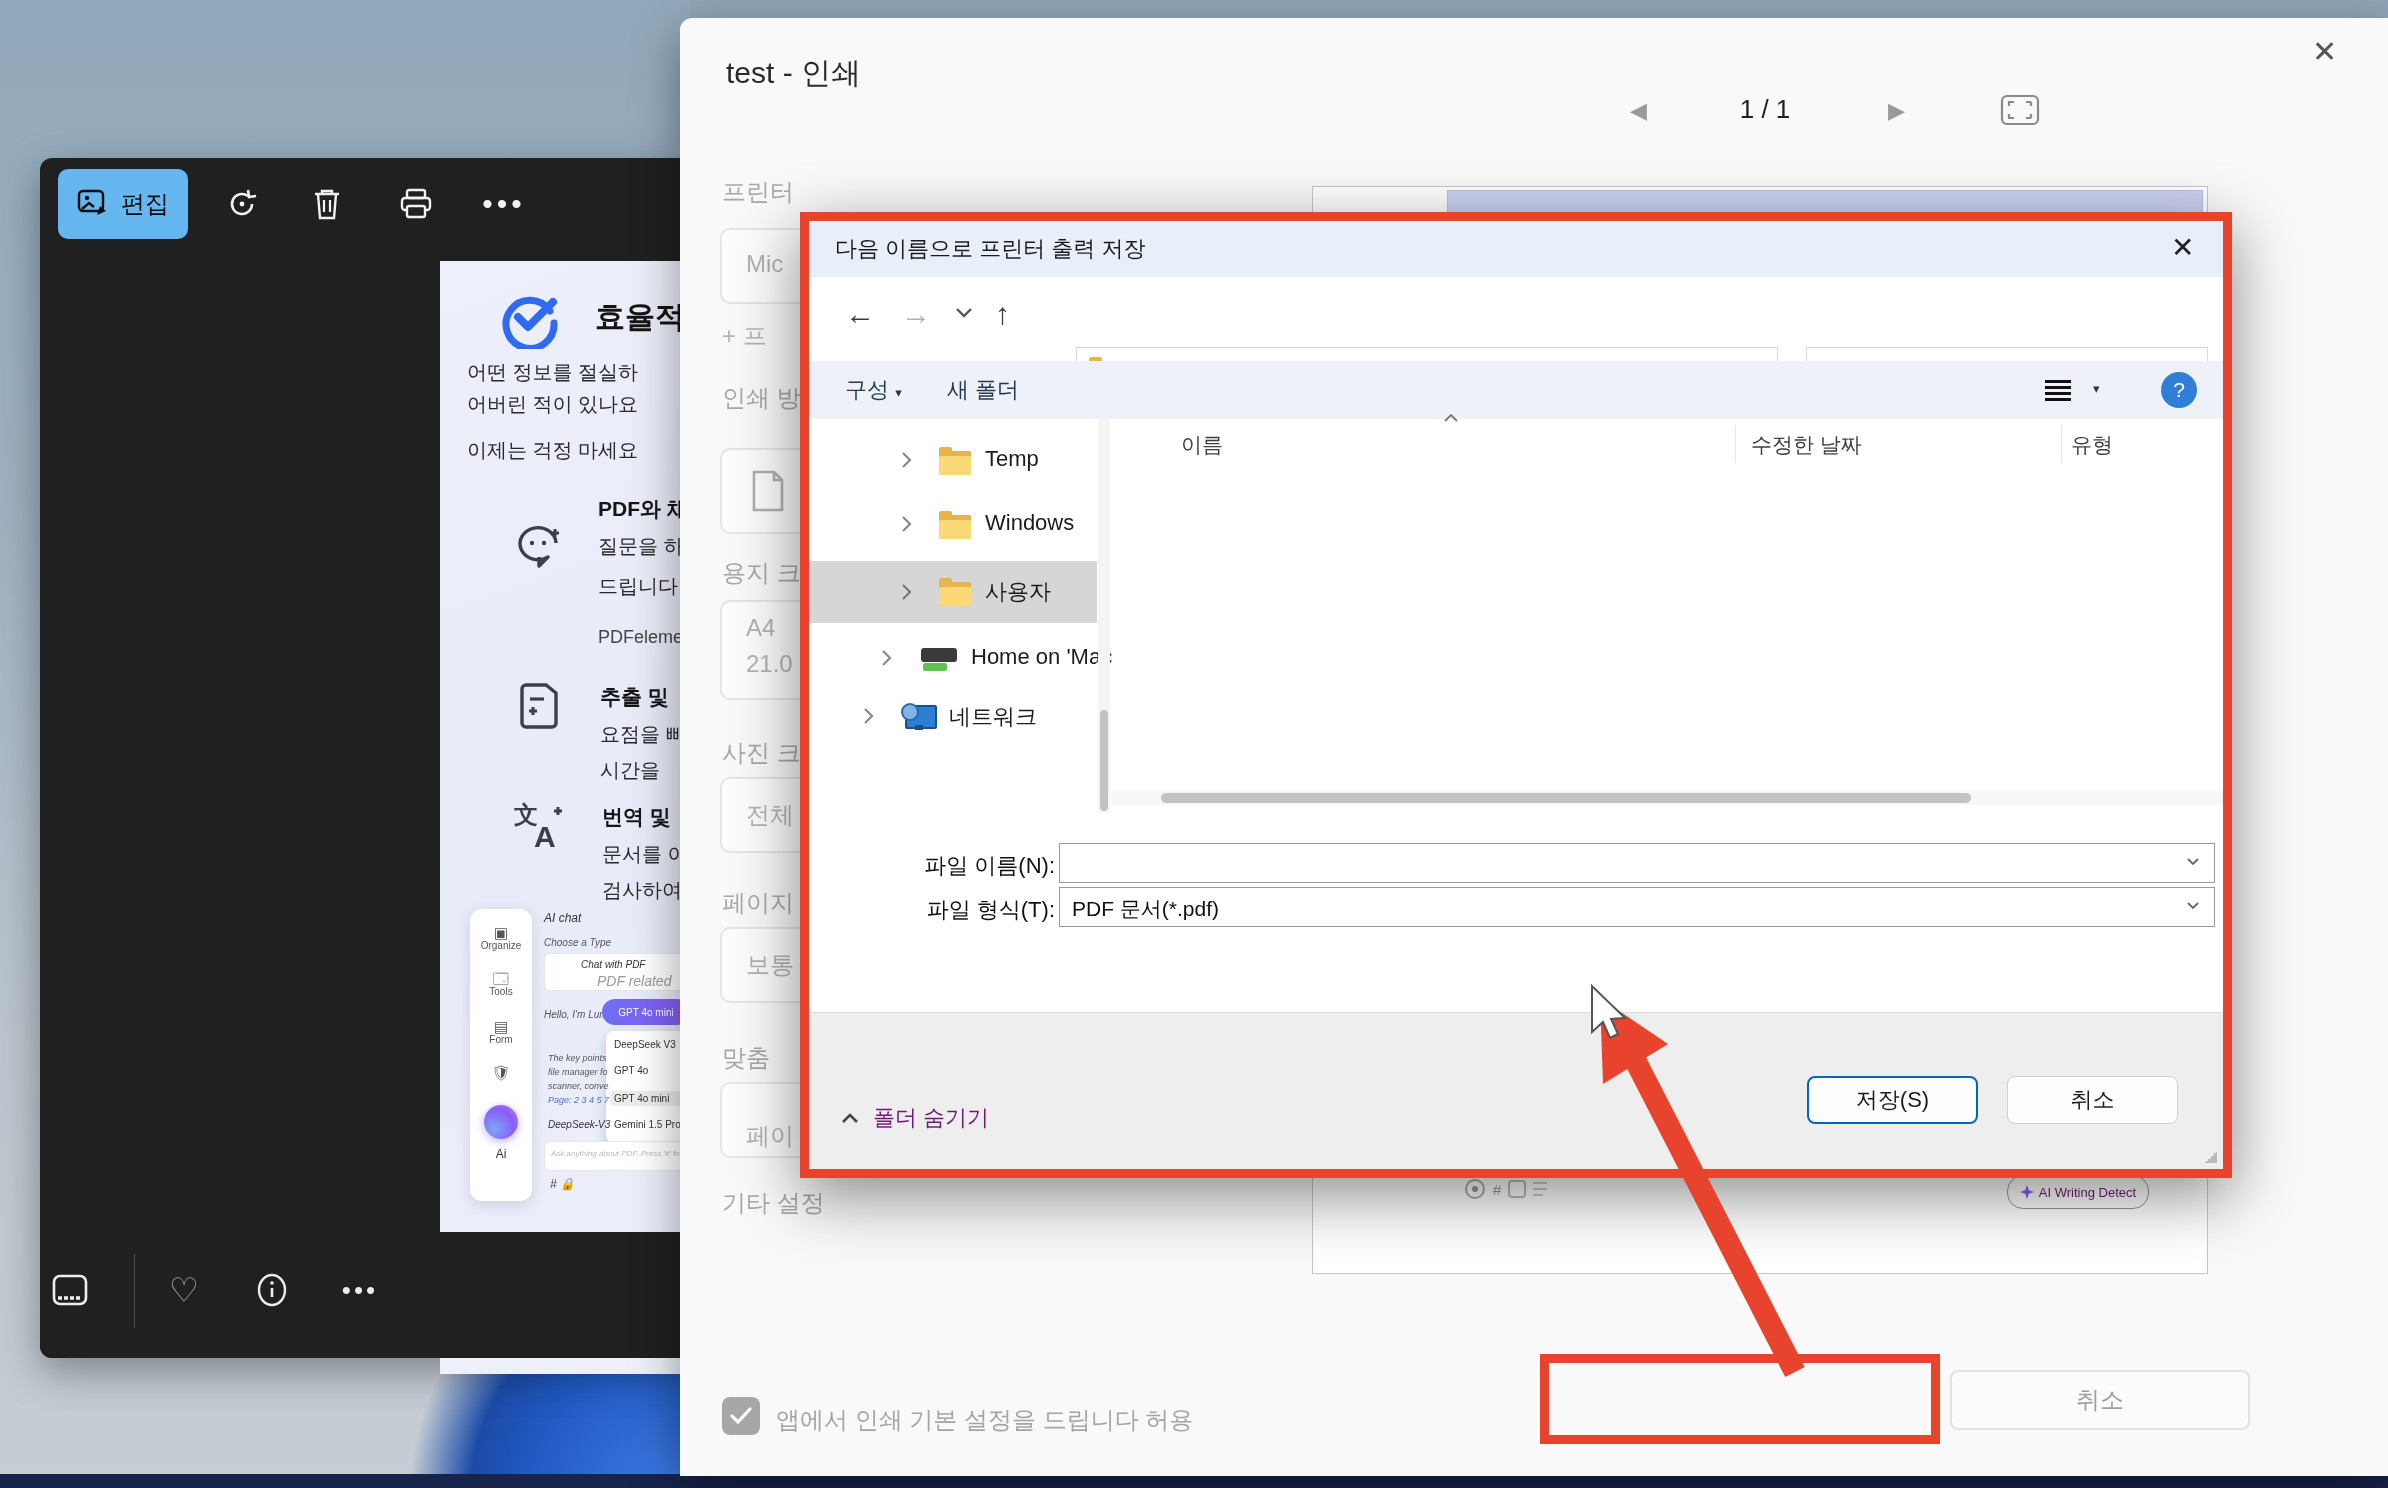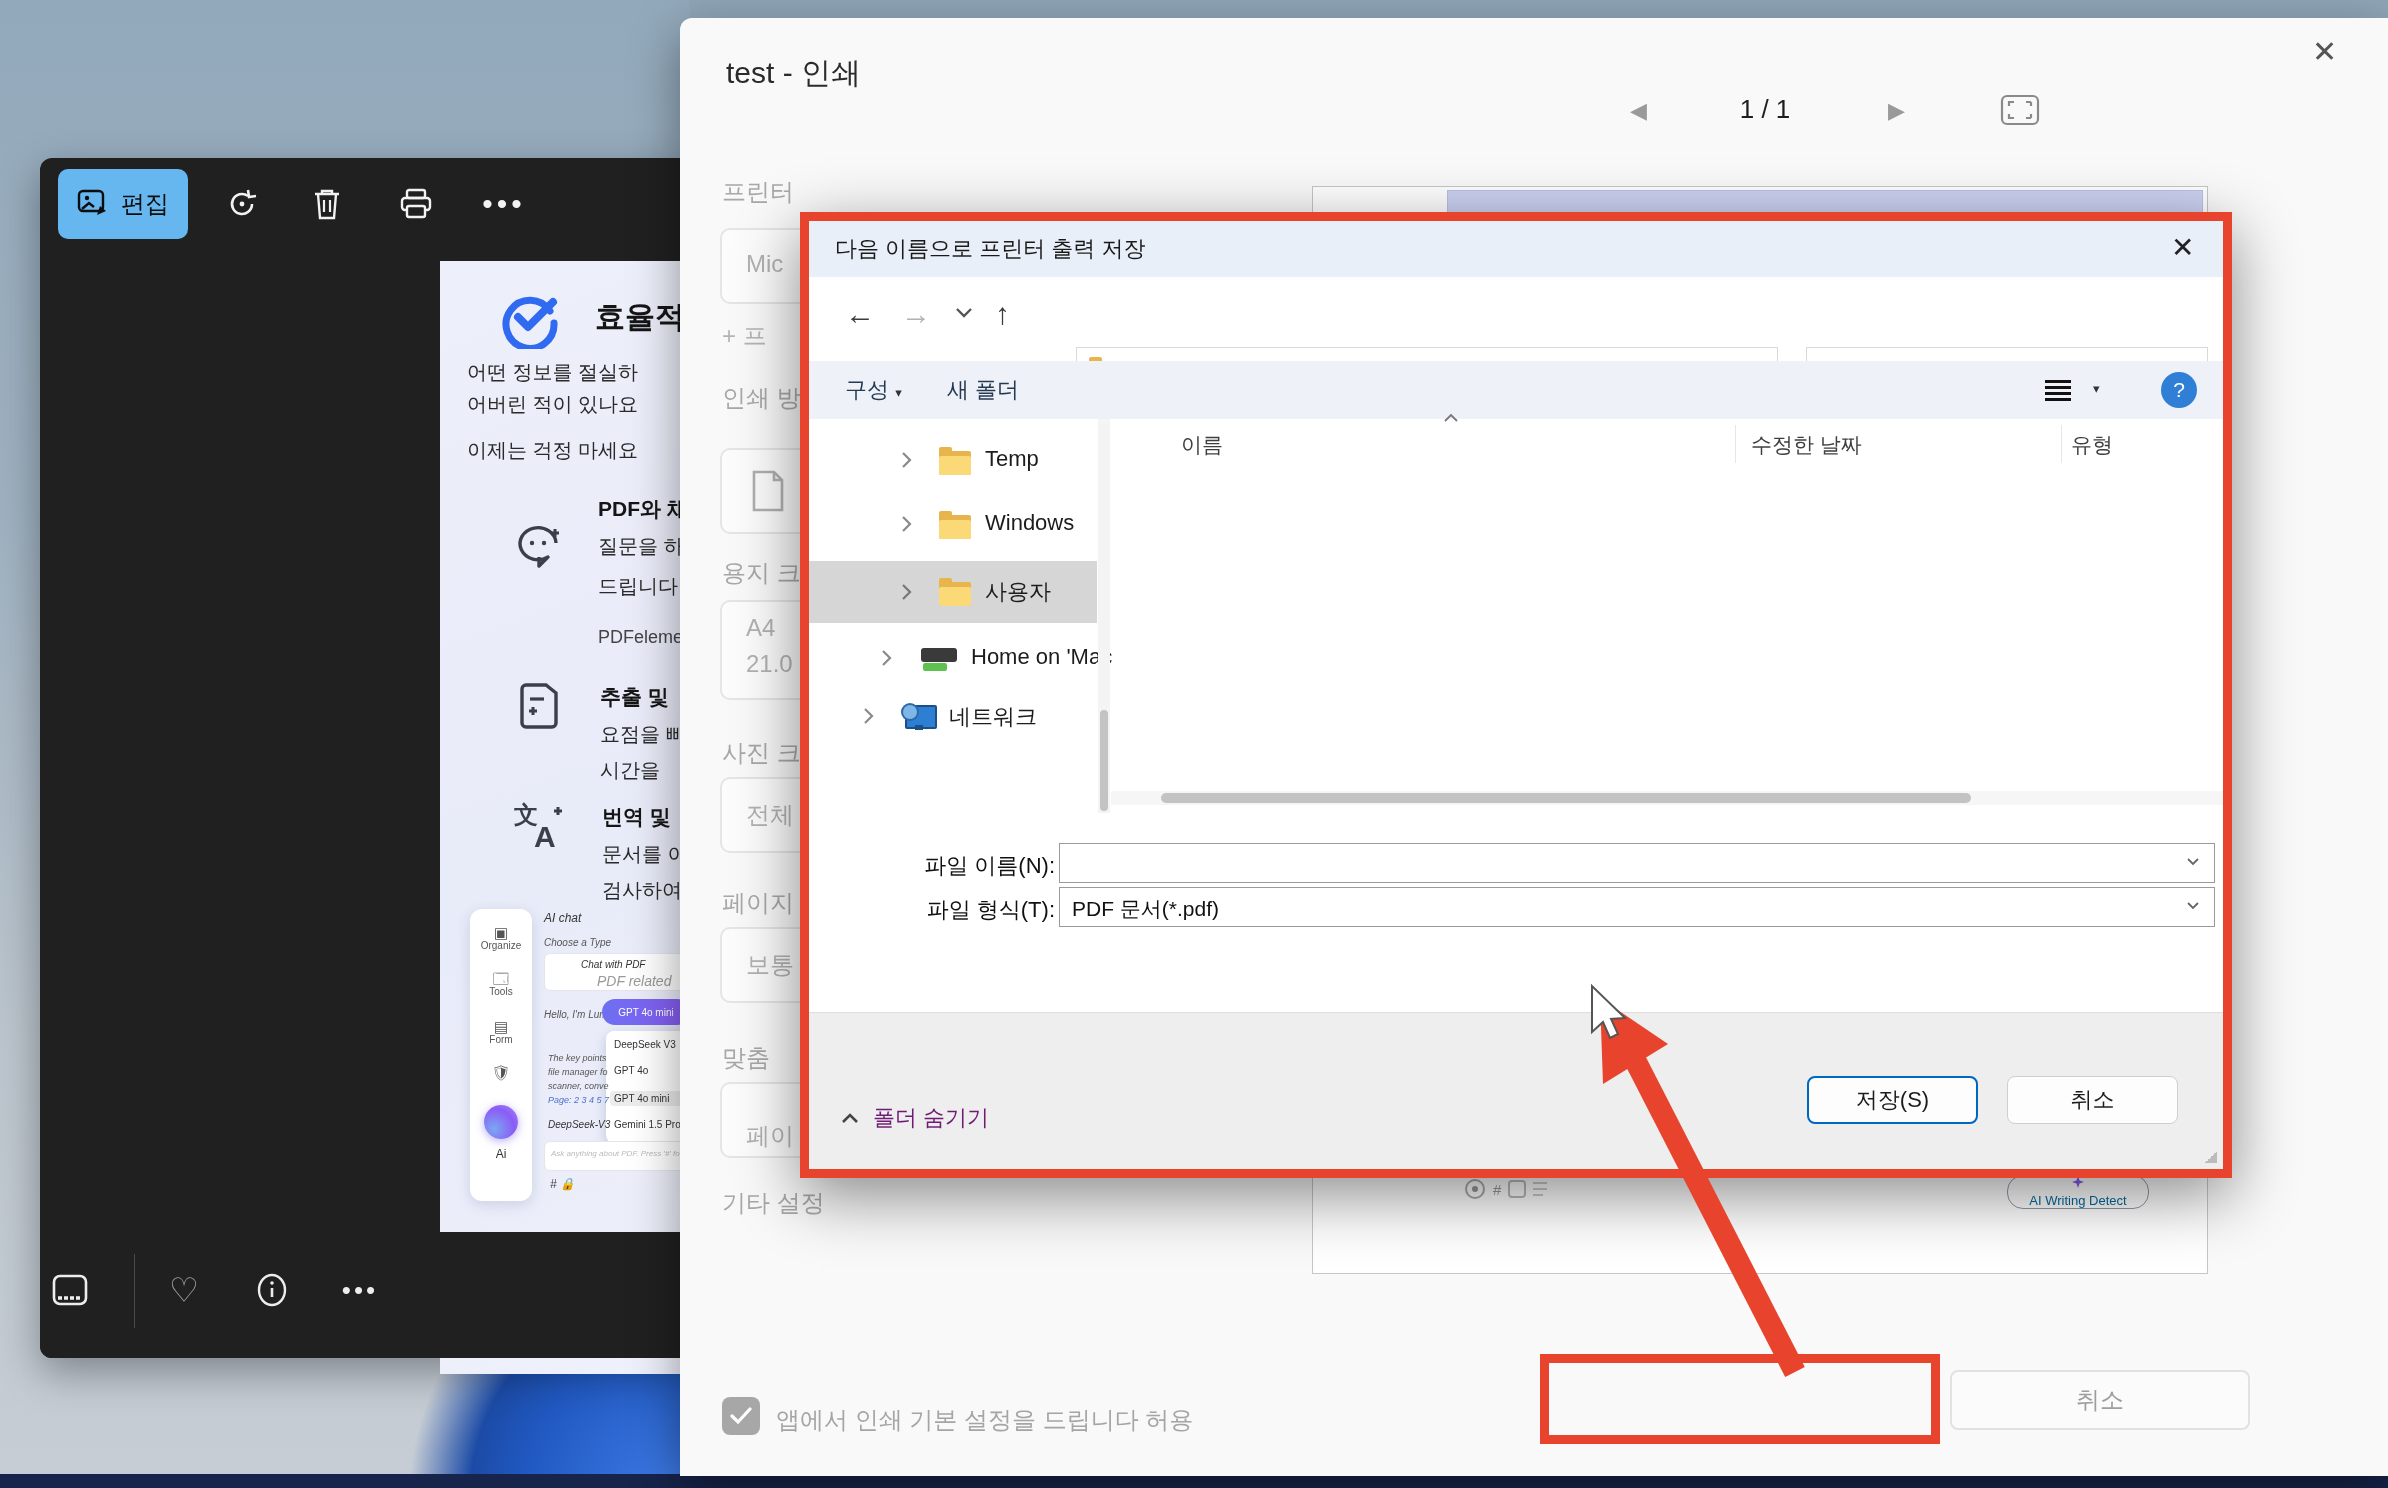--- a/index.html
+++ b/index.html
@@ -57,21 +57,21 @@
   .pd-title{position:absolute;left:46px;top:35px;font-size:30px;color:#2b2b2b;}
   .pd-close{position:absolute;left:1632px;top:16px;font-size:30px;color:#555;cursor:pointer;}
   .pd-nav-t{position:absolute;top:80px;font-size:22px;color:#9a9a9a;cursor:pointer;}
   .pd-pageno{position:absolute;left:1000px;top:76px;width:170px;text-align:center;font-size:26px;color:#1e1e1e;}
   .pd-lbl{position:absolute;left:42px;font-size:24px;color:#a8a8a8;white-space:nowrap;}
   .pd-box{position:absolute;left:40px;width:330px;background:#fcfcfc;border:2px solid #e5e5e5;border-radius:10px;}
   .pd-box .v{position:absolute;left:24px;font-size:24px;color:#b2b2b2;white-space:nowrap;}
   .preview{position:absolute;left:632px;top:168px;width:894px;height:1086px;background:#fff;border:1px solid #c6c6c6;}
   .prev-band{position:absolute;left:134px;top:3px;width:754px;height:22px;background:#cbd2f1;border:1px solid #b9c0e8;}
   .ai-pill{position:absolute;left:694px;top:988px;width:140px;height:32px;border:1px solid #8f9aa6;border-radius:16px;
-    display:flex;align-items:center;justify-content:center;font-size:13px;color:#0369a1;gap:5px;flex-direction:column;}
+    display:flex;align-items:center;justify-content:center;font-size:13px;color:#701a75;gap:5px;}
   .prev-bits{position:absolute;left:150px;top:988px;color:#9a9a9a;font-size:14px;}
   .pd-check{position:absolute;left:42px;top:1379px;width:38px;height:38px;background:#a7a7a7;border-radius:8px;
     display:flex;align-items:center;justify-content:center;}
   .pd-check-lbl{position:absolute;left:96px;top:1386px;font-size:24px;color:#a5a5a5;white-space:nowrap;}
   .pd-btn{position:absolute;top:1352px;height:56px;background:#fbfbfb;border:2px solid #e2e2e2;border-radius:8px;
     font-size:24px;color:#9e9e9e;display:flex;align-items:center;justify-content:center;cursor:pointer;}
 
   
   .save-annot{left:800px;top:212px;width:1432px;height:966px;border:9px solid #e8432c;box-sizing:border-box;
     background:#fff;box-shadow:0 18px 60px rgba(0,0,0,.45);}

